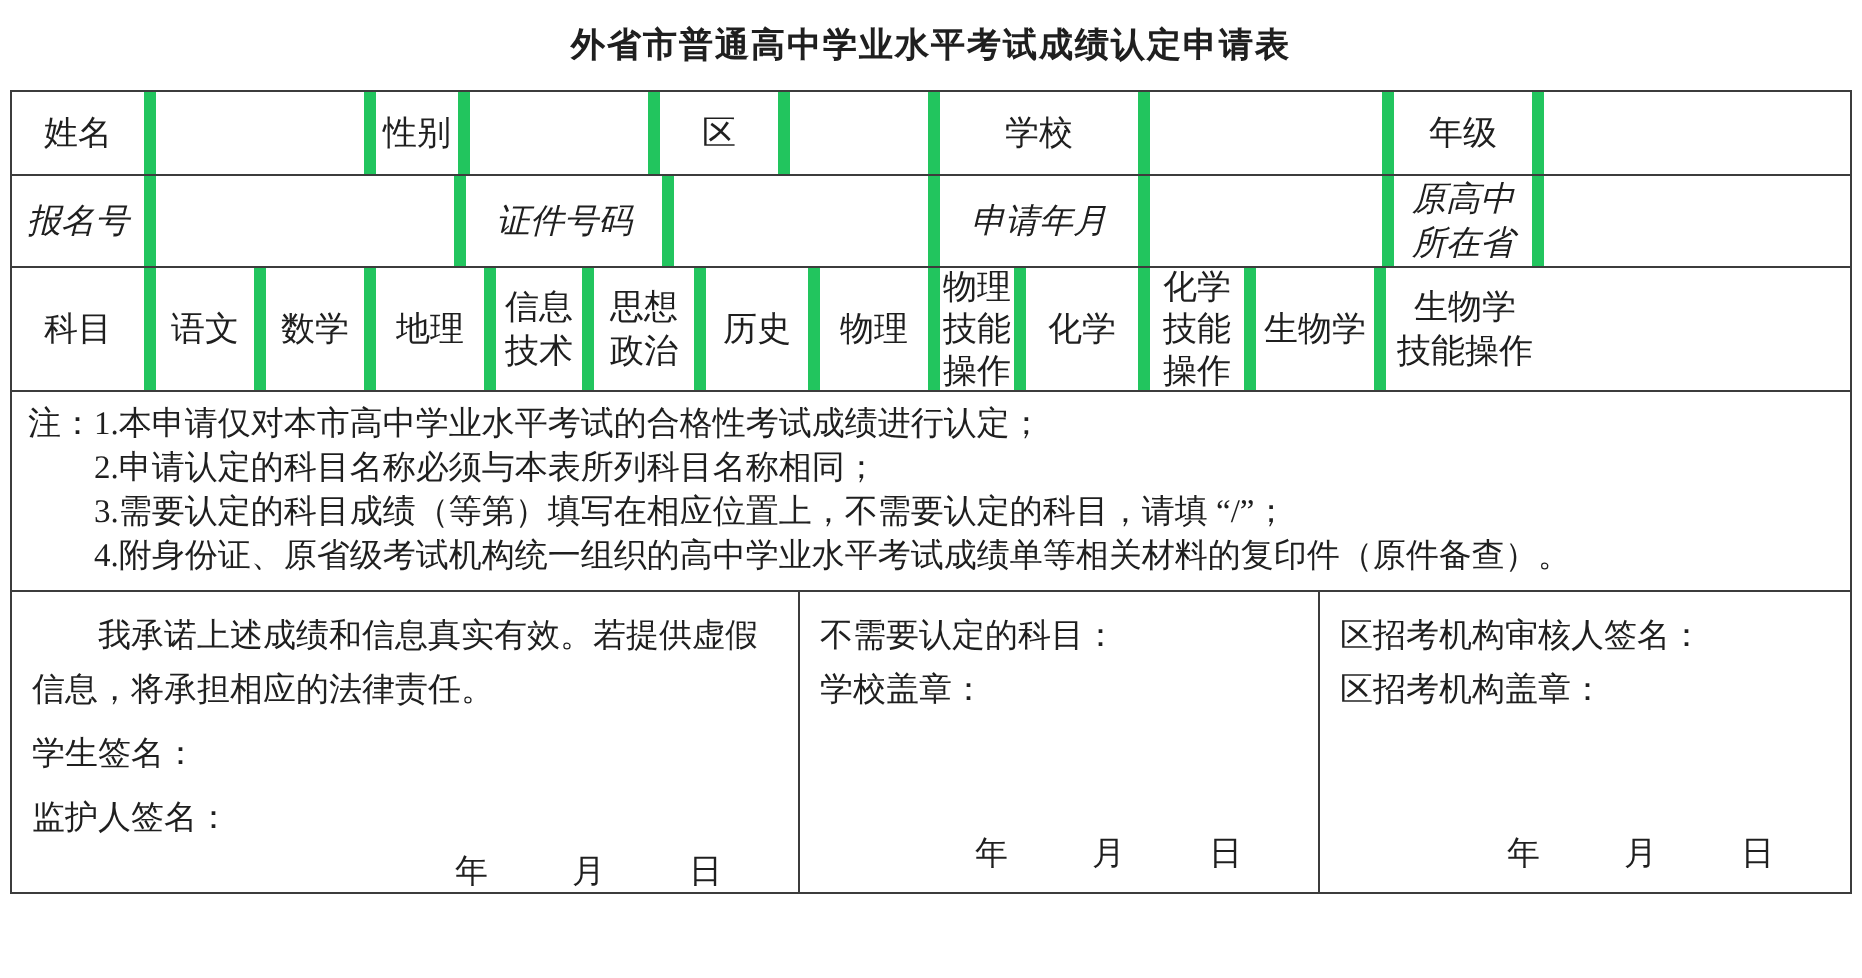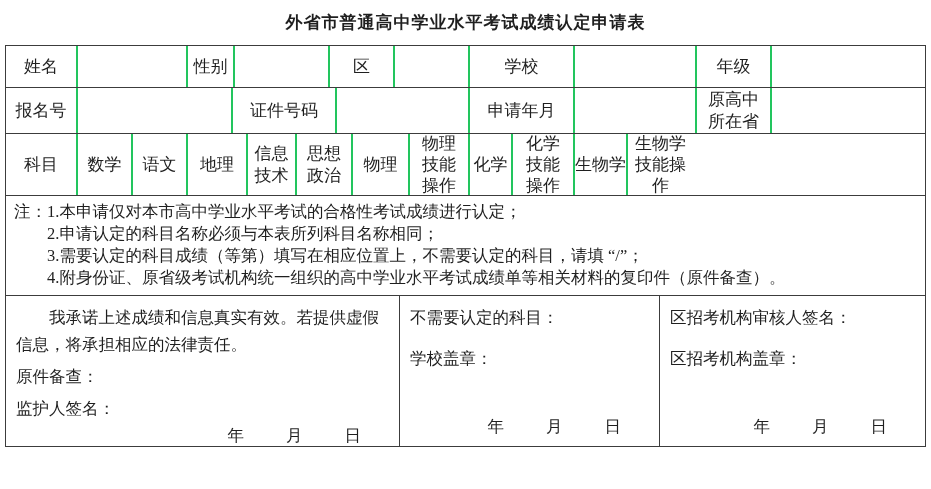--- a/index.html
+++ b/index.html
@@ -26,34 +26,34 @@
     border: 1px solid #3c3c3c;
   }
 
   .row {
     display: grid;
     border-bottom: 1px solid #3c3c3c;
   }
   .row:last-child { border-bottom: none; }
 
   .cell {
-    border-right: 2px solid #22c55e;
+    border-right: 6px solid #22c55e;
     display: flex;
     align-items: center;
     justify-content: center;
     text-align: center;
     font-size: 17px;
     line-height: 1.25;
     white-space: pre-line;
     overflow: hidden;
   }
   .cell:last-child { border-right: none; }
 
   .cols-info1 { grid-template-columns: 72px 110px 47px 95px 65px 75px 105px 122px 75px minmax(0,1fr); height: 42px; }
-  .cols-info2 { grid-template-columns: 72px 155px 104px 133px 105px 122px 75px minmax(0,1fr); height: 46px; }
+  .cols-info2 { grid-template-columns: 72px 155px 104px 133px 105px 122px 75px minmax(0,1fr); height: 46px; font-style: italic; }
   .cols-subj  { grid-template-columns: 72px 55px 55px 60px 49px 56px 57px 60px 43px 62px 53px 65px 79px minmax(0,1fr); }
   .subj-head  { height: 62px; }
   .score-row  { height: 48px; }
 
   .notes {
     display: block;
     padding: 5px 8px 6px 8px;
     font-size: 16.5px;
     line-height: 22px;
     min-height: 92px;
@@ -70,21 +70,21 @@
     align-items: stretch;
     text-align: left;
     font-size: 16.5px;
     line-height: 27px;
     padding: 8px 10px 6px 10px;
     overflow: hidden;
   }
   .bottom-cell:last-child { border-right: none; }
   .statement { text-indent: 2em; }
   .sign-label { margin-top: 5px; }
-  .gap-label  { margin-top: 14px; }
+  .gap-label  { }
 
   .date-line {
     margin-top: auto;
     display: flex;
     justify-content: flex-end;
     gap: 42px;
     padding-right: 28px;
   }
 </style>
 </head>
@@ -114,27 +114,28 @@
     <div class="cell"></div>
     <div class="cell">申请年月</div>
     <div class="cell"></div>
     <div class="cell">原高中
 所在省</div>
     <div class="cell"></div>
   </div>
 
   <div class="row cols-subj subj-head">
     <div class="cell">科目</div>
+    <div class="cell">语文</div>
     <div class="cell">数学</div>
-    <div class="cell">语文</div>
     <div class="cell">地理</div>
     <div class="cell">信息
 技术</div>
     <div class="cell">思想
 政治</div>
+    <div class="cell">历史</div>
     <div class="cell">物理</div>
     <div class="cell">物理
 技能
 操作</div>
     <div class="cell">化学</div>
     <div class="cell">化学
 技能
 操作</div>
     <div class="cell">生物学</div>
     <div class="cell">生物学
@@ -151,21 +152,21 @@
       <div class="note-line indent">2.申请认定的科目名称必须与本表所列科目名称相同；</div>
       <div class="note-line indent">3.需要认定的科目成绩（等第）填写在相应位置上，不需要认定的科目，请填 “/”；</div>
       <div class="note-line indent">4.附身份证、原省级考试机构统一组织的高中学业水平考试成绩单等相关材料的复印件（原件备查）。</div>
     </div>
   </div>
 
   <div class="row cols-bottom">
 
     <div class="bottom-cell">
       <div class="statement">我承诺上述成绩和信息真实有效。若提供虚假信息，将承担相应的法律责任。</div>
-      <div class="sign-label">原件备查：</div>
+      <div class="sign-label">学生签名：</div>
       <div class="sign-label">监护人签名：</div>
       <div class="date-line">
         <span>年</span>
         <span>月</span>
         <span>日</span>
       </div>
     </div>
 
     <div class="bottom-cell">
       <div>不需要认定的科目：</div>

